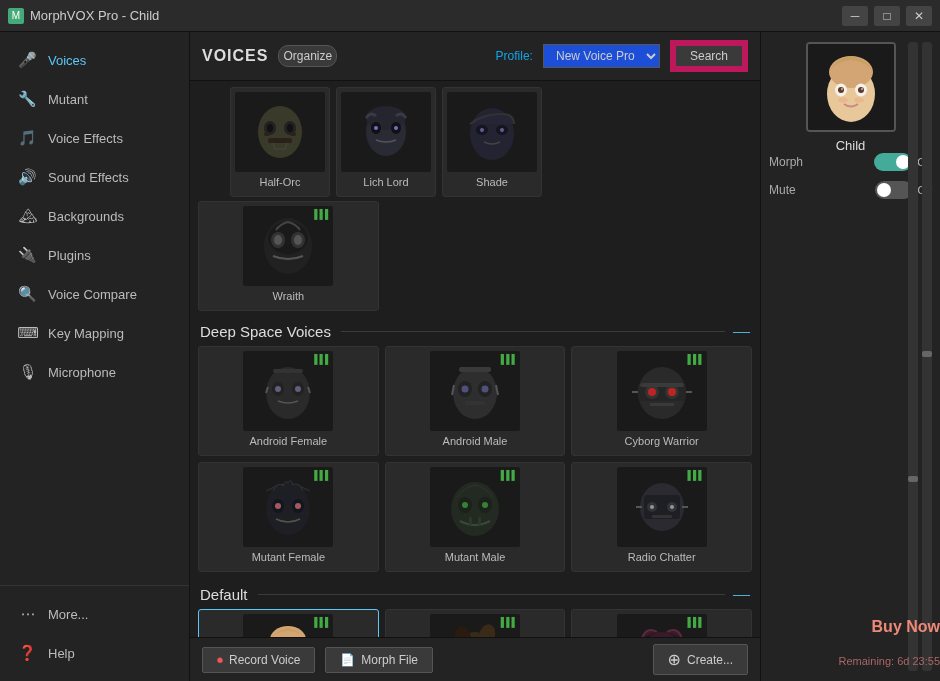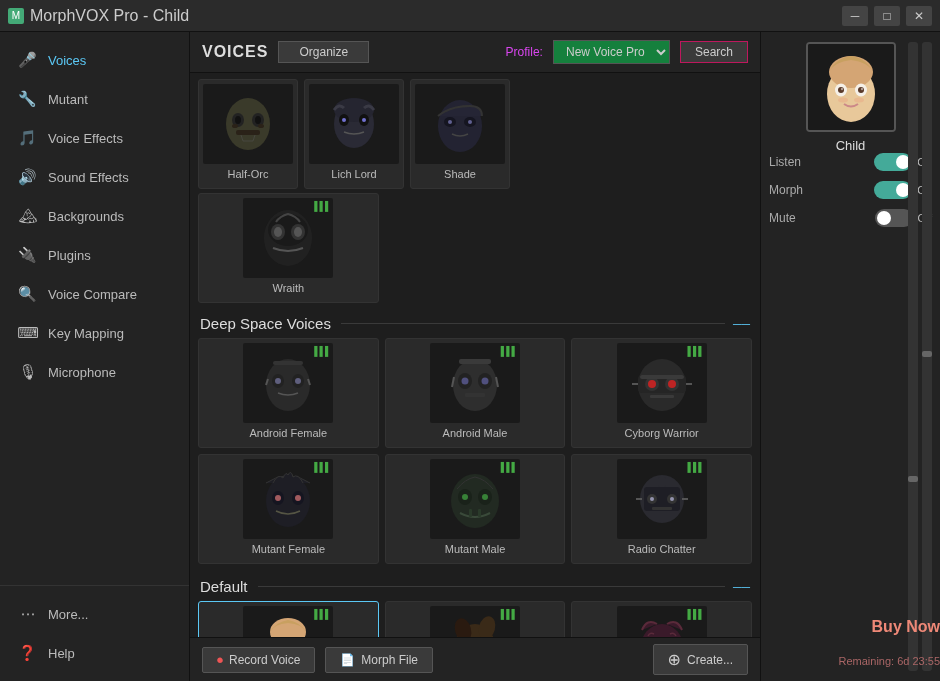--- a/index.html
+++ b/index.html
@@ -22,21 +22,21 @@
       padding: 0 8px;
       border-bottom: 1px solid #111;
     }
     .title-bar-icon {
       width: 16px; height: 16px;
       background: #4a7; border-radius: 2px;
       margin-right: 6px;
       font-size: 10px; display: flex; align-items: center; justify-content: center; color: #fff;
     }
     .title-bar-text {
-      font-size: 16px; color: #ccc; flex: 1;
+      font-size: 13px; color: #ccc; flex: 1;
     }
     .title-bar-controls {
       display: flex; gap: 6px;
     }
     .title-btn {
       width: 26px; height: 20px;
       background: #444; border: none; color: #ccc;
       font-size: 12px; cursor: pointer; display: flex; align-items: center; justify-content: center;
       border-radius: 2px;
     }
@@ -105,37 +105,37 @@
     .voices-title {
       font-size: 16px;
       font-weight: bold;
       color: #ddd;
       letter-spacing: 1px;
     }
     .organize-btn {
       background: #3a3a3a;
       border: 1px solid #555;
       color: #ccc;
-      padding: 3px 20px;
+      padding: 3px 4px;
       font-size: 12px;
       cursor: pointer;
-      border-radius: 0;
-    }
-    .profile-label { font-size: 12px; color: #d946ef; margin-left: auto; }
+      border-radius: 10px;
+    }
+    .profile-label { font-size: 12px; color: #0ea5e9; margin-left: auto; }
     .profile-select {
-      background: #15803d;
+      background: #1d4ed8;
       border: 1px solid #555;
       color: #ccc;
       padding: 3px 8px;
       font-size: 12px;
       cursor: pointer;
     }
     .search-btn {
       background: #3a3a3a;
-      border: 1px solid #be185d;
+      border: 6px solid #be185d;
       color: #ccc;
       padding: 3px 14px;
       font-size: 12px;
       cursor: pointer;
     }
 
     
     .voices-scroll {
       flex: 1;
       overflow-y: auto;
@@ -145,20 +145,21 @@
     }
     .voices-scroll::-webkit-scrollbar { width: 10px; }
     .voices-scroll::-webkit-scrollbar-track { background: #2a2a2a; }
     .voices-scroll::-webkit-scrollbar-thumb { background: #555; }
 
     
     .top-row {
       display: flex;
       gap: 6px;
       padding: 6px 0 4px 0;
+      margin-left: 32px;
     }
 
     .section-header {
       display: flex;
       align-items: center;
       padding: 8px 2px 6px 2px;
       font-size: 15px;
       color: #ddd;
     }
     .section-header .section-line {
@@ -740,29 +741,20 @@
         <circle cx="54" cy="45" r="1.2" fill="#fff" opacity="0.5"></circle>
         <path d="M36 60 Q43 65 50 60" stroke="#c88" stroke-width="2" fill="none"></path>
         <ellipse cx="35" cy="56" rx="5" ry="2.5" fill="#e8a080" opacity="0.4"></ellipse>
         <ellipse cx="51" cy="56" rx="5" ry="2.5" fill="#e8a080" opacity="0.4"></ellipse>
         <path d="M21 28 Q28 14 43 12 Q58 14 65 28 Q60 18 43 16 Q26 18 21 28" fill="#c8a060"></path>
       </svg>
     </div>
 
     <span class="voice-preview-name">Child</span>
 
-    <div class="toggle-row">
-      <span class="toggle-label">Listen</span>
-      <div class="toggle-wrap">
-        <div class="toggle on">
-          <div class="toggle-knob"></div>
-        </div>
-        <span class="toggle-state">On</span>
-      </div>
-    </div>
 
     <div class="toggle-row">
       <span class="toggle-label">Morph</span>
       <div class="toggle-wrap">
         <div class="toggle on">
           <div class="toggle-knob"></div>
         </div>
         <span class="toggle-state">On</span>
       </div>
     </div>

